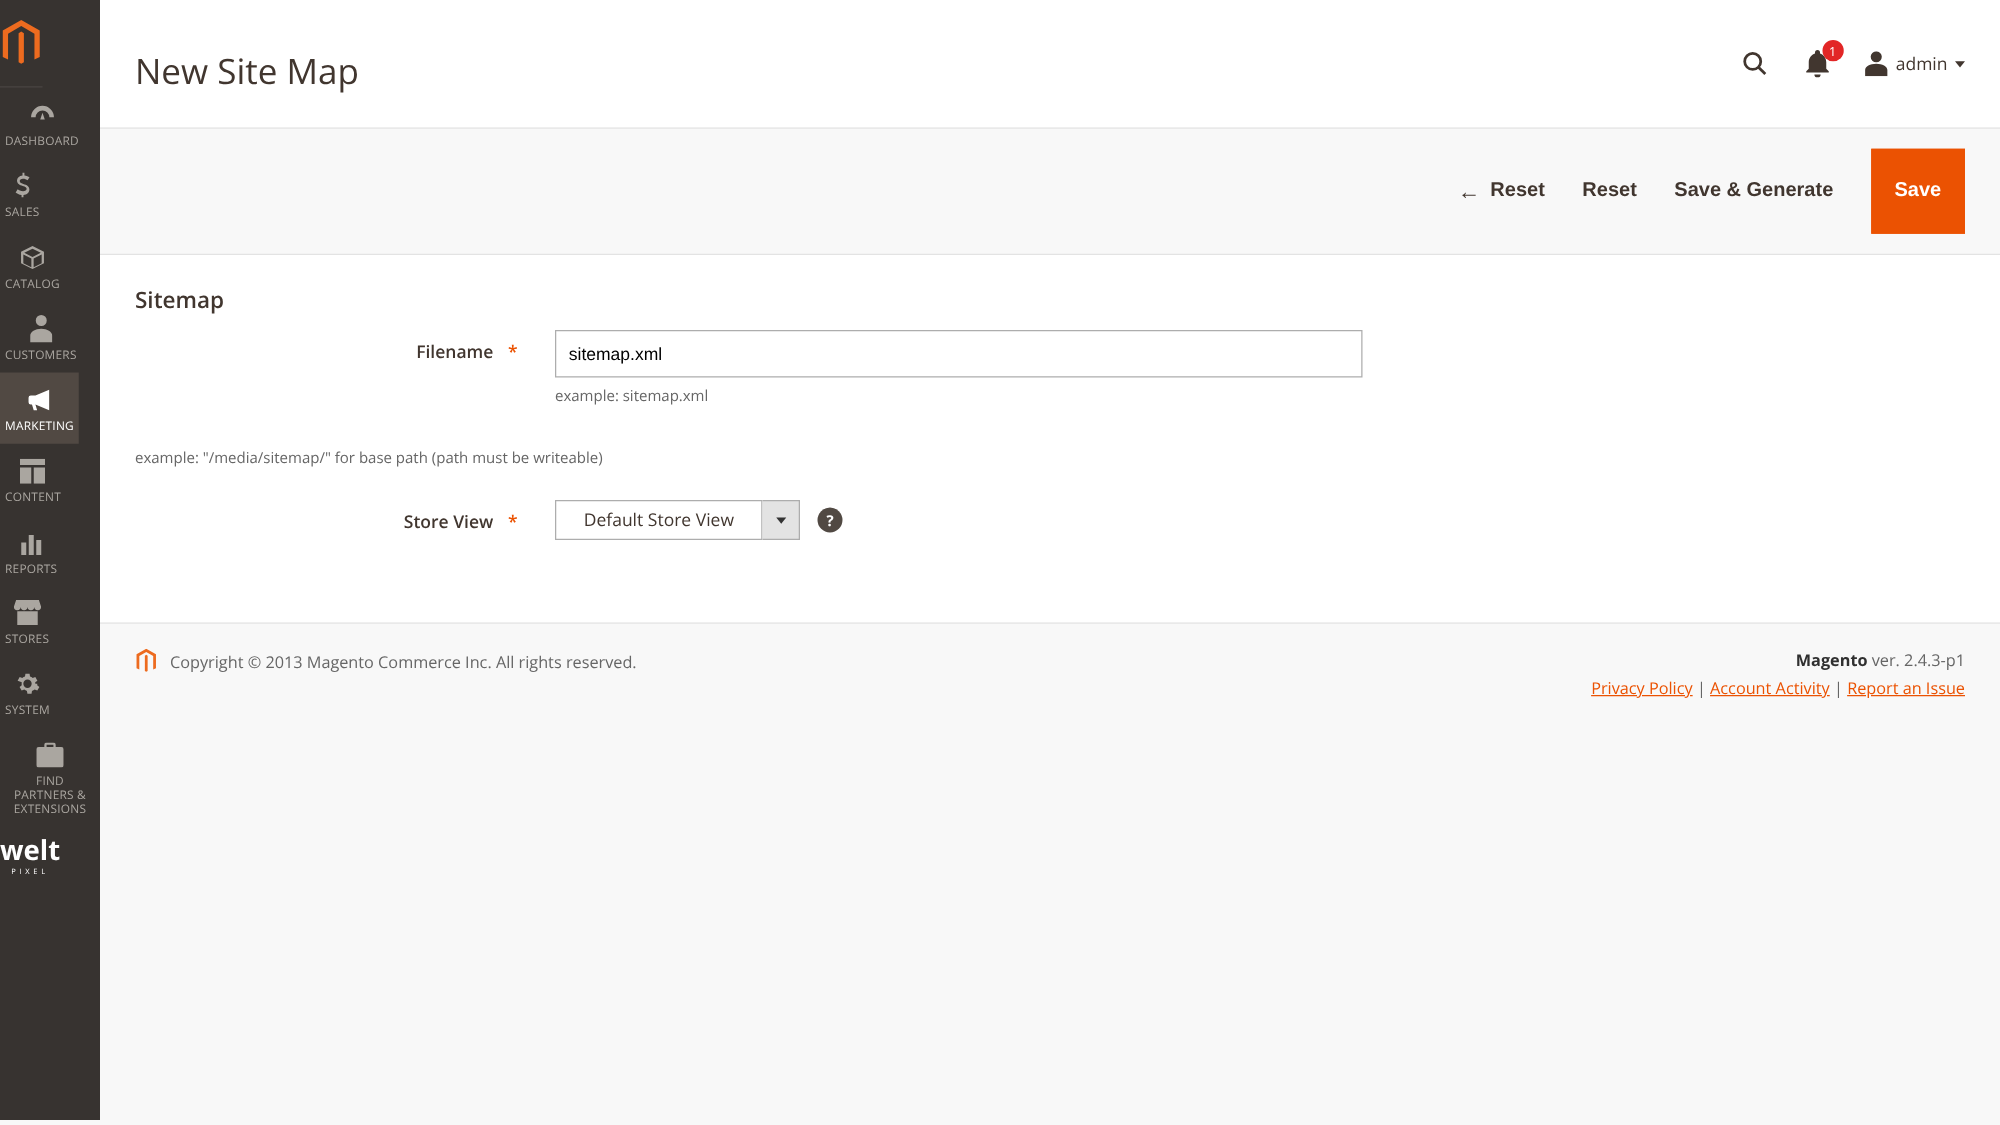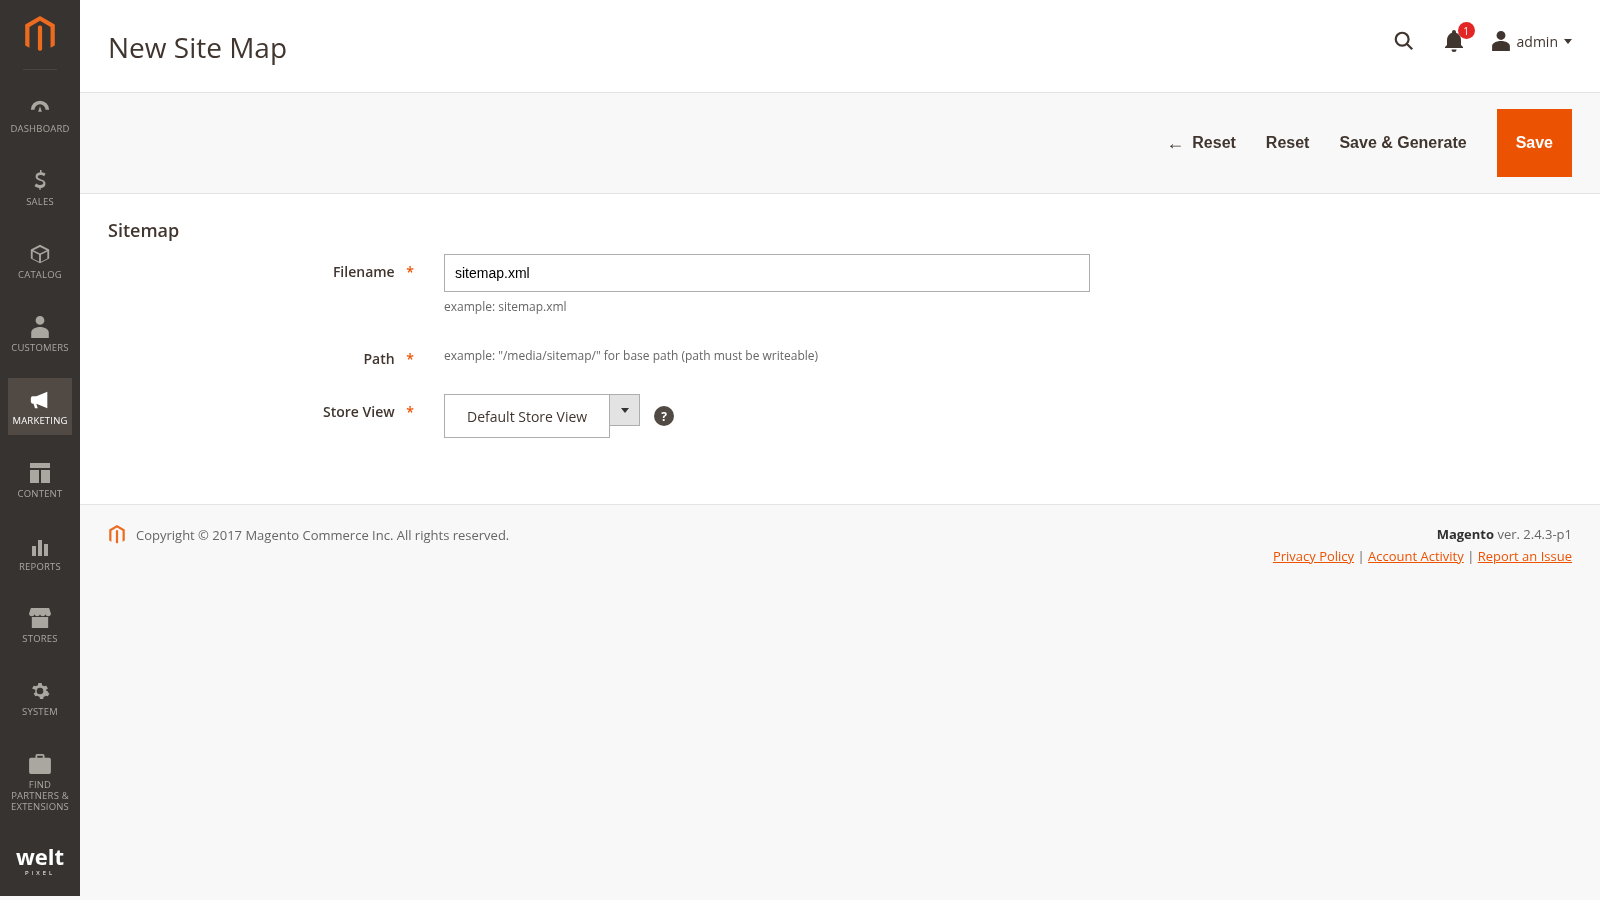--- a/index.html
+++ b/index.html
@@ -22,23 +22,22 @@
     background: var(--gray-bg);
     min-height: 900px;
     overflow: hidden;
   }
   
   .sidebar {
     position: fixed; left: 0; top: 0; bottom: 4px;
     width: 80px;
     background: var(--sidebar-bg);
     display: flex; flex-direction: column;
-    align-items: center;
+    align-items: flex-start;
     z-index: 10;
-    gap: 16px;
   }
   .brand {
     height: 70px;
     display: flex; align-items: center; justify-content: center;
     border-bottom: 1px solid #4a4542;
   }
   .brand svg { width: 34px; height: 38px; }
   .nav-item {
     padding: 10px 4px 8px;
     text-align: center;
@@ -70,21 +69,21 @@
   .secondary-brand small { display:block; font-size:6px; letter-spacing: 3px; font-weight: 400; margin-top:-2px; }
 
   
   .page {
     margin-left: 80px;
     min-height: 900px;
     display: flex; flex-direction: column;
   }
   .header-row {
     background: #fff;
-    padding: 18px 28px 0 28px;
+    padding: 28px 28px 0 28px;
     display: flex;
     align-items: flex-start;
     justify-content: space-between;
   }
   .page-title {
     font-size: 28px;
     color: var(--text-body);
     font-weight: 400;
     padding: 10px 0 26px;
   }
@@ -168,21 +167,21 @@
   .hint { font-size:12px; color:#666; margin-top:6px; }
   .select-wrap {
     display:flex; align-items:center; gap:14px;
   }
   .select-box {
     display:flex;
   }
   .select-main {
     border:1px solid var(--border);
     background:#fff;
-    height:44px;
+    height:32px;
     padding: 0 22px;
     display:flex; align-items:center;
     font-size:14px; cursor:pointer;
     min-width:160px; justify-content:center;
   }
   .select-caret {
     border:1px solid var(--border); border-left:none;
     background:#e3e3e3; width:30px; height:32px;
     display:flex; align-items:center; justify-content:center;
     cursor:pointer;
@@ -369,24 +368,20 @@
         <span>Filename</span>
         <span class="req-star">*</span>
       </div>
       <div class="field-input">
         <input type="text" class="text-input" value="sitemap.xml" style="">
         <div class="hint">example: sitemap.xml</div>
       </div>
     </div>
 
     <div class="field-row">
-      <div class="field-label">
-        <span>Path</span>
-        <span class="req-star">*</span>
-      </div>
       <div class="field-input">
         <div class="hint">example: "/media/sitemap/" for base path (path must be writeable)</div>
       </div>
     </div>
 
     <div class="field-row">
       <div class="field-label">
         <span>Store View</span>
         <span class="req-star">*</span>
       </div>
@@ -406,21 +401,21 @@
     </div>
 
   </div>
 
   <div class="footer">
     <div class="footer-left">
       <svg viewBox="0 0 32 36">
         <path fill="#ed6b1f" d="M16 0 L30 8 V28 L26 30 V10.4 L16 4.6 L6 10.4 V30 L2 28 V8 Z"></path>
         <path fill="#ed6b1f" d="M14 10 V32 L16 33.2 L18 32 V10 L16 8.8 Z"></path>
       </svg>
-      <span>Copyright © 2017 Magento Commerce Inc. All rights reserved.</span>
+      <span>Copyright © 2013 Magento Commerce Inc. All rights reserved.</span>
     </div>
     <div class="footer-right">
       <div>
         <strong>Magento</strong><span> ver. 2.4.3-p1</span>
       </div>
       <div class="footer-links">
         <a href="#">Privacy Policy</a>
         <span class="sep"> | </span>
         <a href="#"> Account Activity</a>
         <span class="sep"> | </span>

